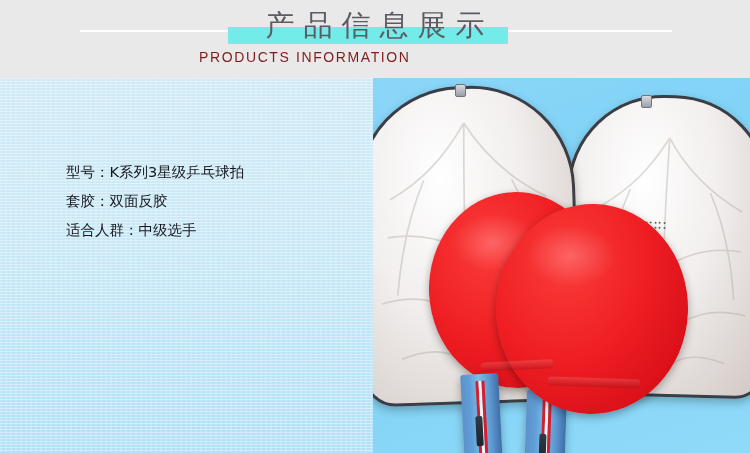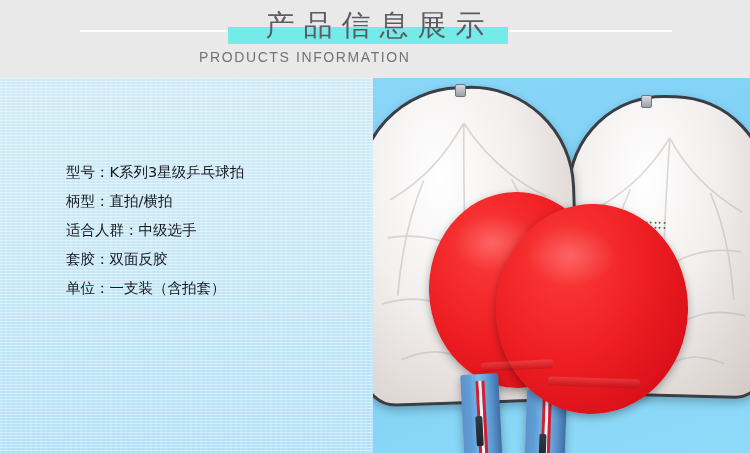--- a/index.html
+++ b/index.html
@@ -29,21 +29,21 @@
     font-family:"DejaVu Sans","Liberation Sans",sans-serif;
     font-weight:400;
     white-space:nowrap;
   }
   #title-en{
     position:absolute;left:0;top:48px;width:608px;
     text-align:center;
     font-size:14px;line-height:18px;
     letter-spacing:1.6px;
     text-indent:1.6px;
-    color:#737373;
+    color:#7f1d1d;
     white-space:nowrap;
   }
 
   
   #content{position:absolute;left:0;top:78px;width:750px;height:423px;overflow:hidden;}
 
   
   #info-panel{
     position:absolute;left:0;top:0;width:373px;height:375px;
     background:
@@ -173,24 +173,22 @@
     <div id="title-highlight"></div>
     <div id="title-cn">产品信息展示</div>
     <div id="title-en">PRODUCTS INFORMATION</div>
   </div>
 
   <div id="content">
 
     <div id="info-panel">
       <div id="spec-list">
         <div class="spec-line">型号：K系列3星级乒乓球拍</div>
-        <div class="spec-line">柄型：直拍/横拍</div>
+        <div class="spec-line">套胶：双面反胶</div>
         <div class="spec-line">适合人群：中级选手</div>
-        <div class="spec-line">套胶：双面反胶</div>
-        <div class="spec-line">单位：一支装（含拍套）</div>
       </div>
     </div>
 
     <div id="photo">
 
       <div class="case" id="case-back">
         <svg class="veins" viewBox="0 0 196 296" preserveAspectRatio="none">
           <g fill="none" stroke="#b6aca8" stroke-width="1.6">
             <path d="M98 40 C80 70 60 92 30 110"></path>
             <path d="M98 40 C116 72 140 94 172 112"></path>

